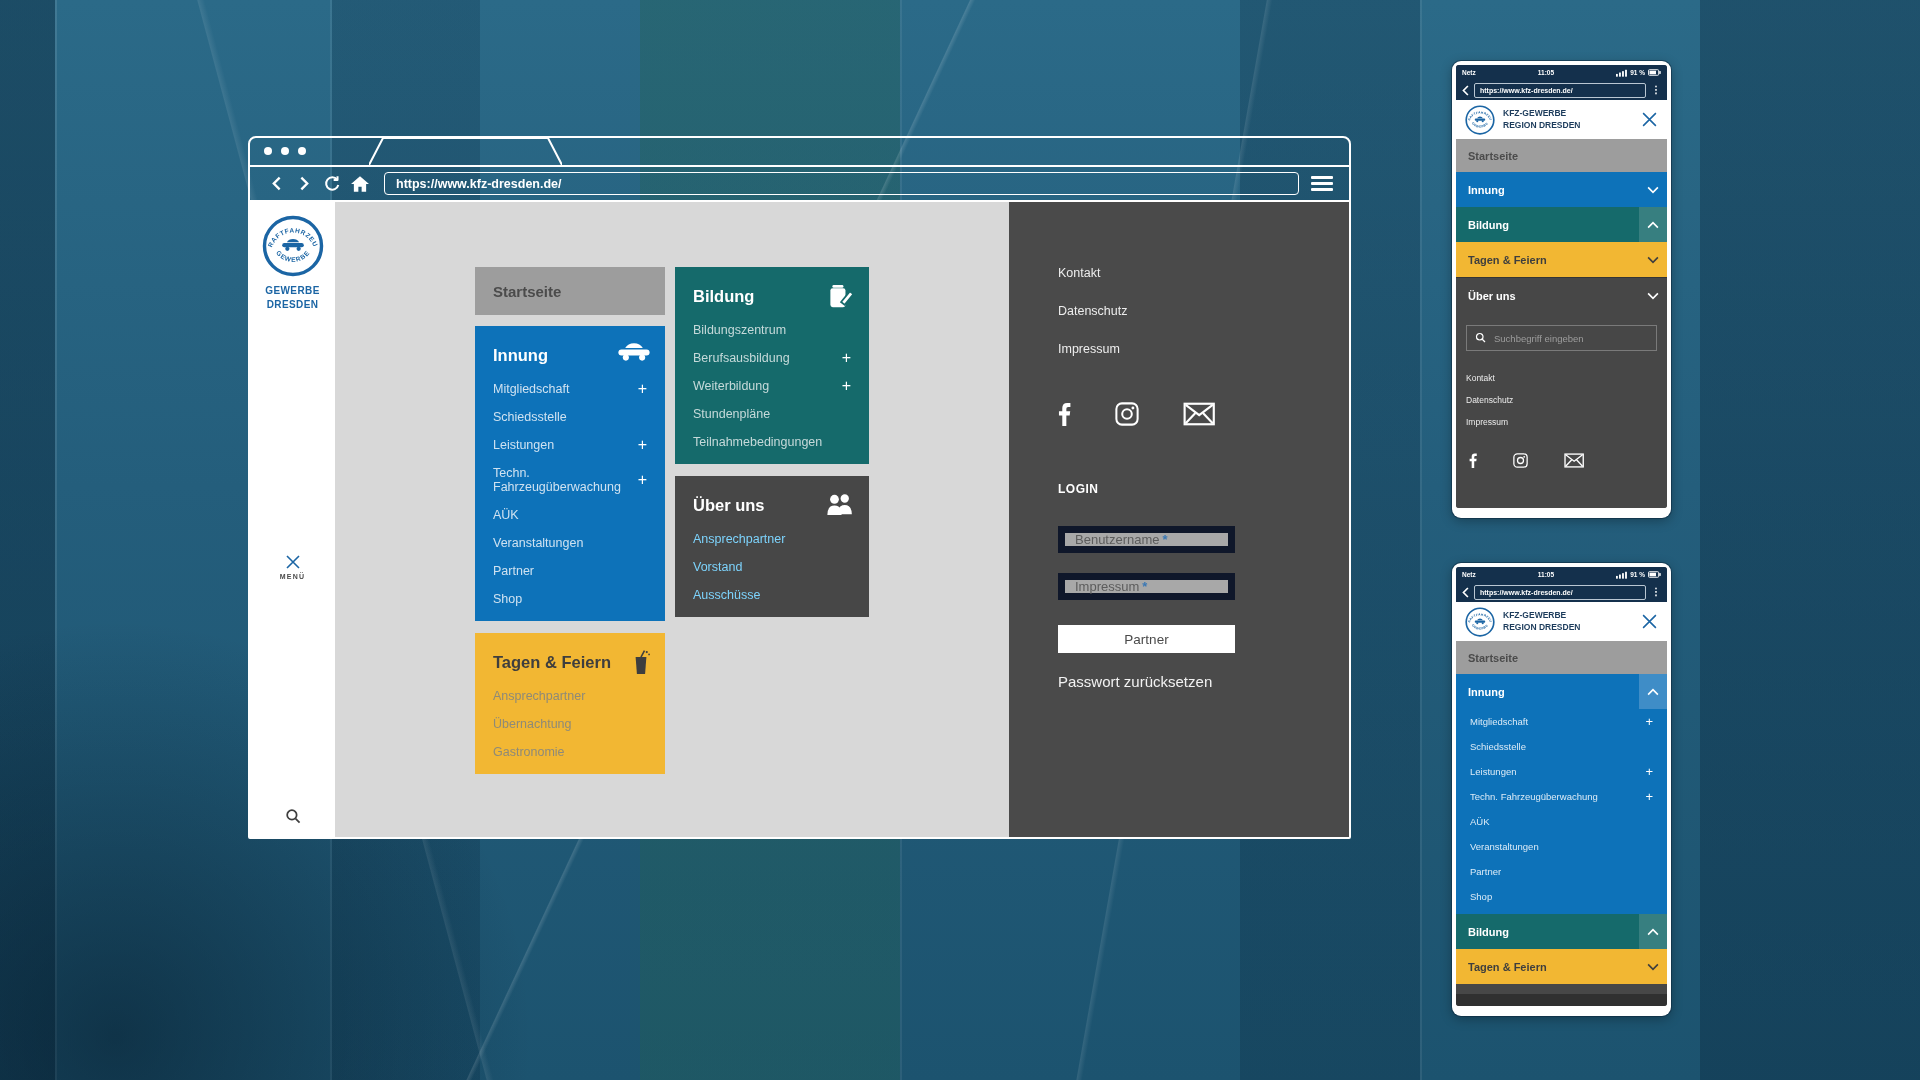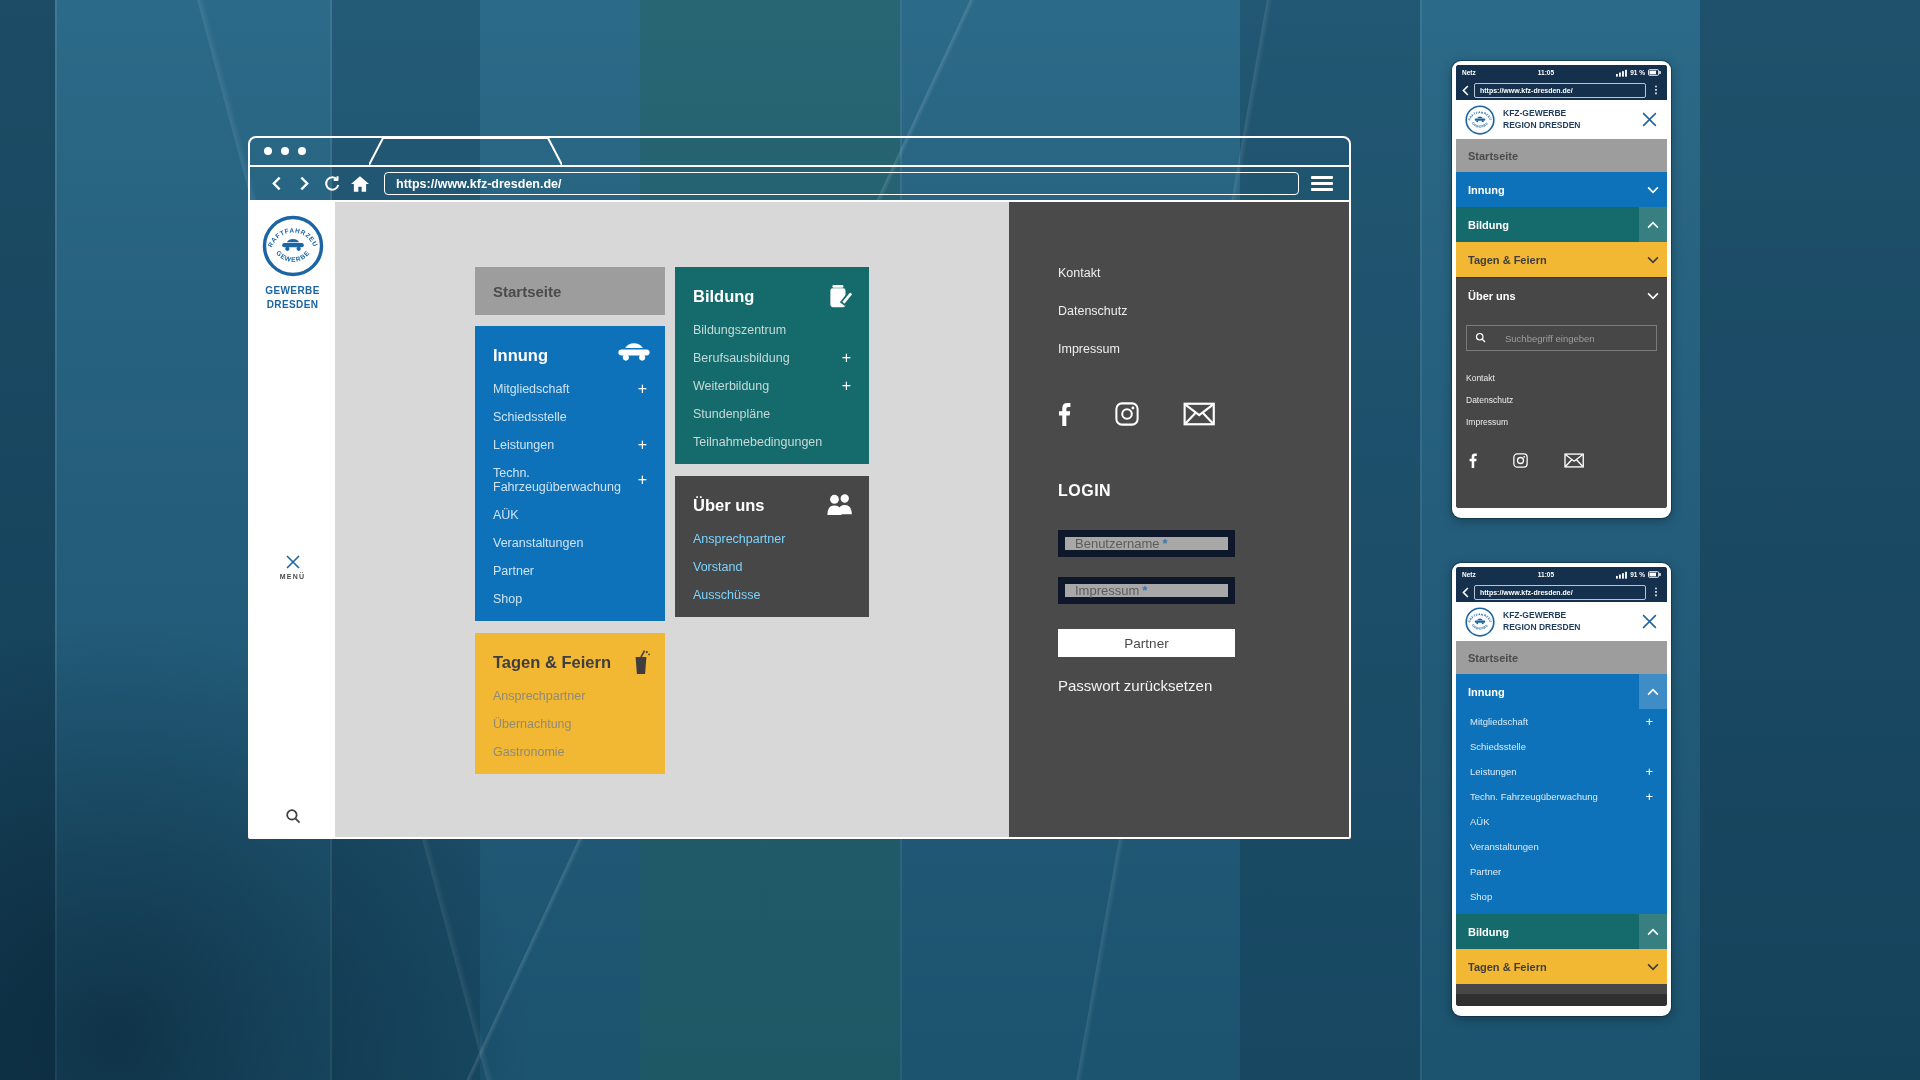--- a/index.html
+++ b/index.html
@@ -77,21 +77,21 @@
   .c-blue .plus,.c-teal .plus{color:#fff;}
 
   
   .right-panel{width:340px;flex:none;background:#4a4a4a;padding:64px 40px 0 49px;
     box-sizing:border-box;color:#fff;}
   .panel-link{display:block;font-size:12.5px;color:#ededed;margin-bottom:24px;cursor:pointer;}
   .panel-social{display:flex;gap:44px;margin-top:46px;align-items:center;}
   .panel-social svg{height:24px;width:auto;display:block;}
   .panel-social .s-btn{color:#fff;cursor:pointer;}
   .login{margin-top:56px;}
-  .login h2{font-size:16px;letter-spacing:.5px;margin:0 0 30px;font-weight:bold;color:#fff;}
+  .login h2{font-size:12px;letter-spacing:.5px;margin:0 0 30px;font-weight:bold;color:#fff;}
   .field{width:177px;height:27px;background:#a8a8a8;border:7px solid #0f172a;display:flex;
     align-items:center;padding:0 10px;font-size:13px;color:#5c5c5c;margin-bottom:20px;
     box-sizing:border-box;cursor:text;}
   .field .req{color:#3a78b5;margin-left:3px;font-weight:bold;}
   .submit{width:177px;height:28px;background:#fff;border:none;font-size:13.5px;color:#4a4a4a;
     display:block;margin-top:25px;cursor:pointer;font-family:"Liberation Sans",sans-serif;}
   .reset-link{display:inline-block;margin-top:20px;font-size:15px;color:#f2f2f2;cursor:pointer;}
 
   
   .phone{position:absolute;background:#fff;border-radius:9px;padding:4px 4px 10px;
@@ -124,21 +124,21 @@
   .m-chev{width:28px;height:100%;display:flex;align-items:center;justify-content:center;
     position:absolute;right:0;top:0;cursor:pointer;}
   .m-chev.hl-blue{background:#3f8dc7;}
   .m-chev.hl-teal{background:#377f80;}
   .m-group{flex:none;}
   .m-sub{background:#0d72b9;padding-bottom:5px;}
   .m-subitem{display:flex;justify-content:space-between;align-items:center;padding:7px 14px;
     font-size:9.5px;color:#dcebf7;cursor:pointer;}
   .m-subitem .plus{font-size:13px;color:#fff;line-height:7px;}
   .m-lower{flex:1;background:#474747;display:flex;flex-direction:column;padding:12px 10px 8px;}
-  .m-search{height:24px;border:1px solid #7a7a7a;display:flex;align-items:center;gap:19px;
+  .m-search{height:24px;border:1px solid #7a7a7a;display:flex;align-items:center;gap:8px;
     padding:0 8px;color:#9d9d9d;font-size:9.5px;cursor:text;}
   .m-search svg{color:#fff;width:11px;height:11px;}
   .m-links{margin-top:22px;}
   .m-link{font-size:8.5px;color:#ececec;margin-bottom:12px;cursor:pointer;}
   .m-social{display:flex;gap:36px;align-items:center;margin-top:14px;padding-left:3px;}
   .m-social svg{height:15px;width:auto;display:block;}
   .m-social .s-btn{color:#fff;cursor:pointer;}
   .m-bottombar{height:12px;background:#303030;flex:none;margin-top:auto;}
 </style>
 </head>

